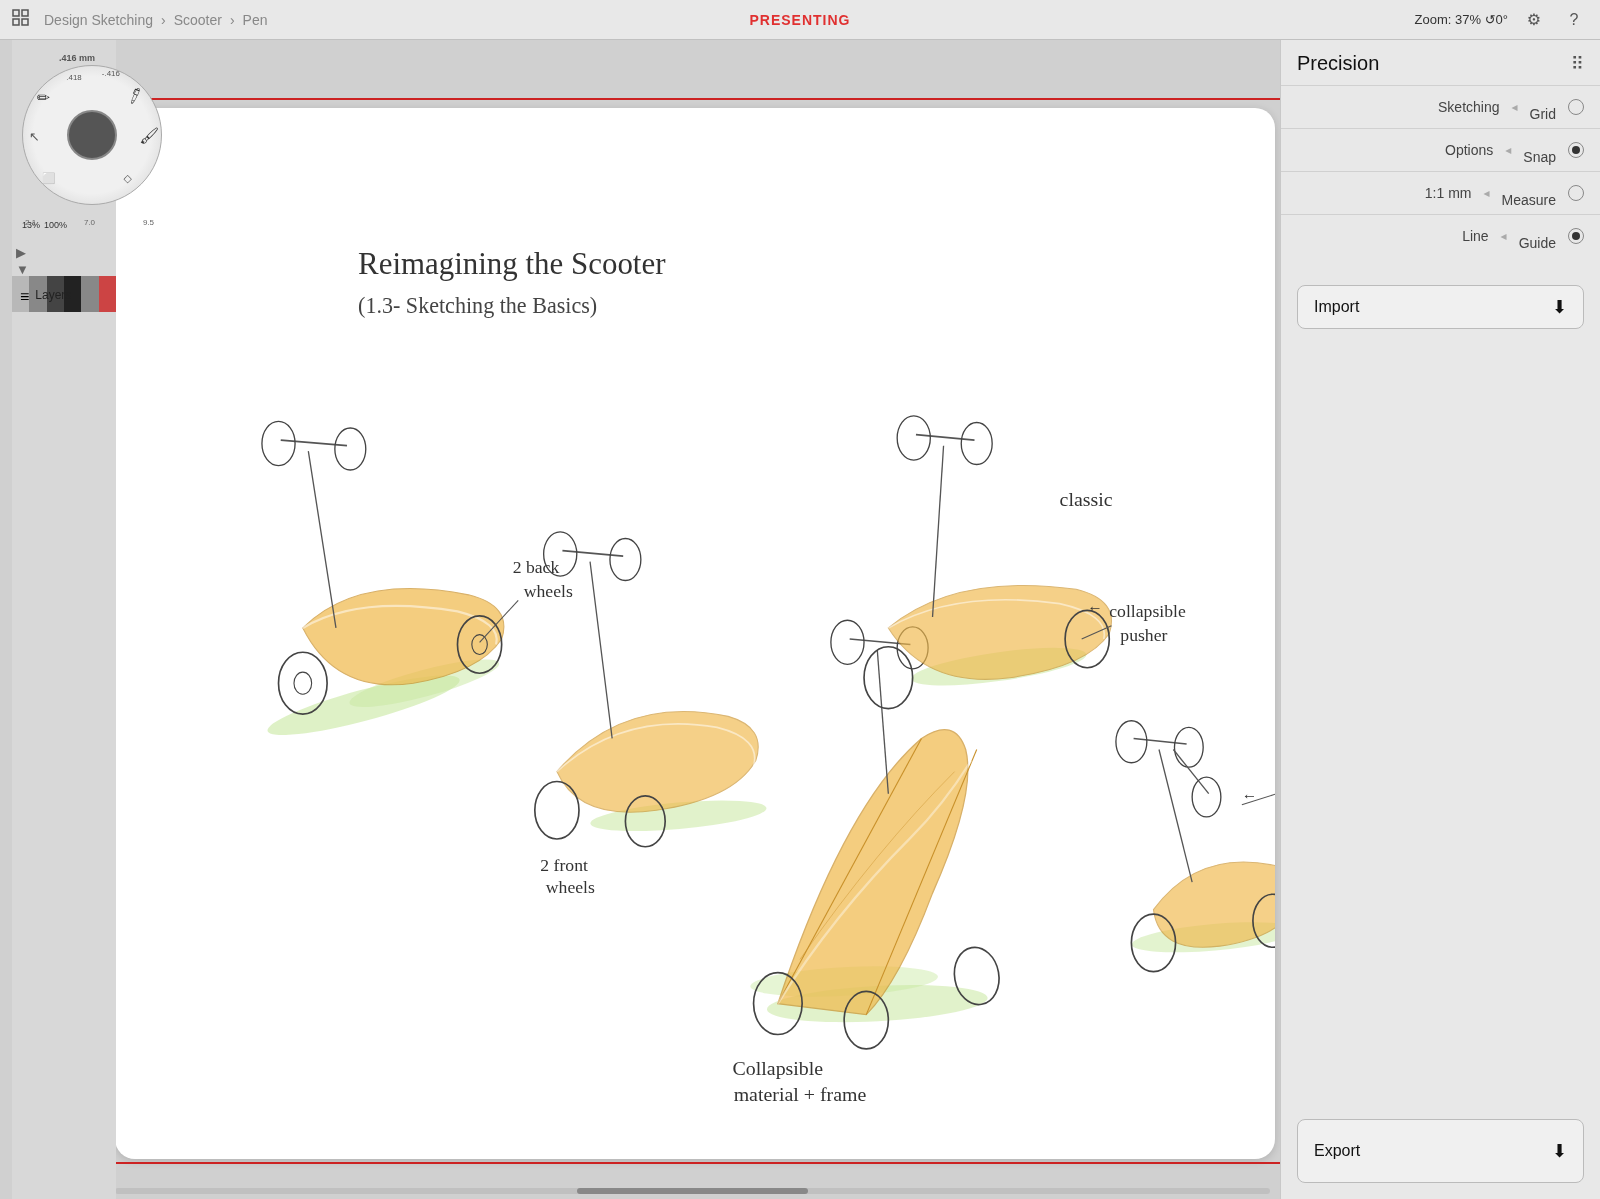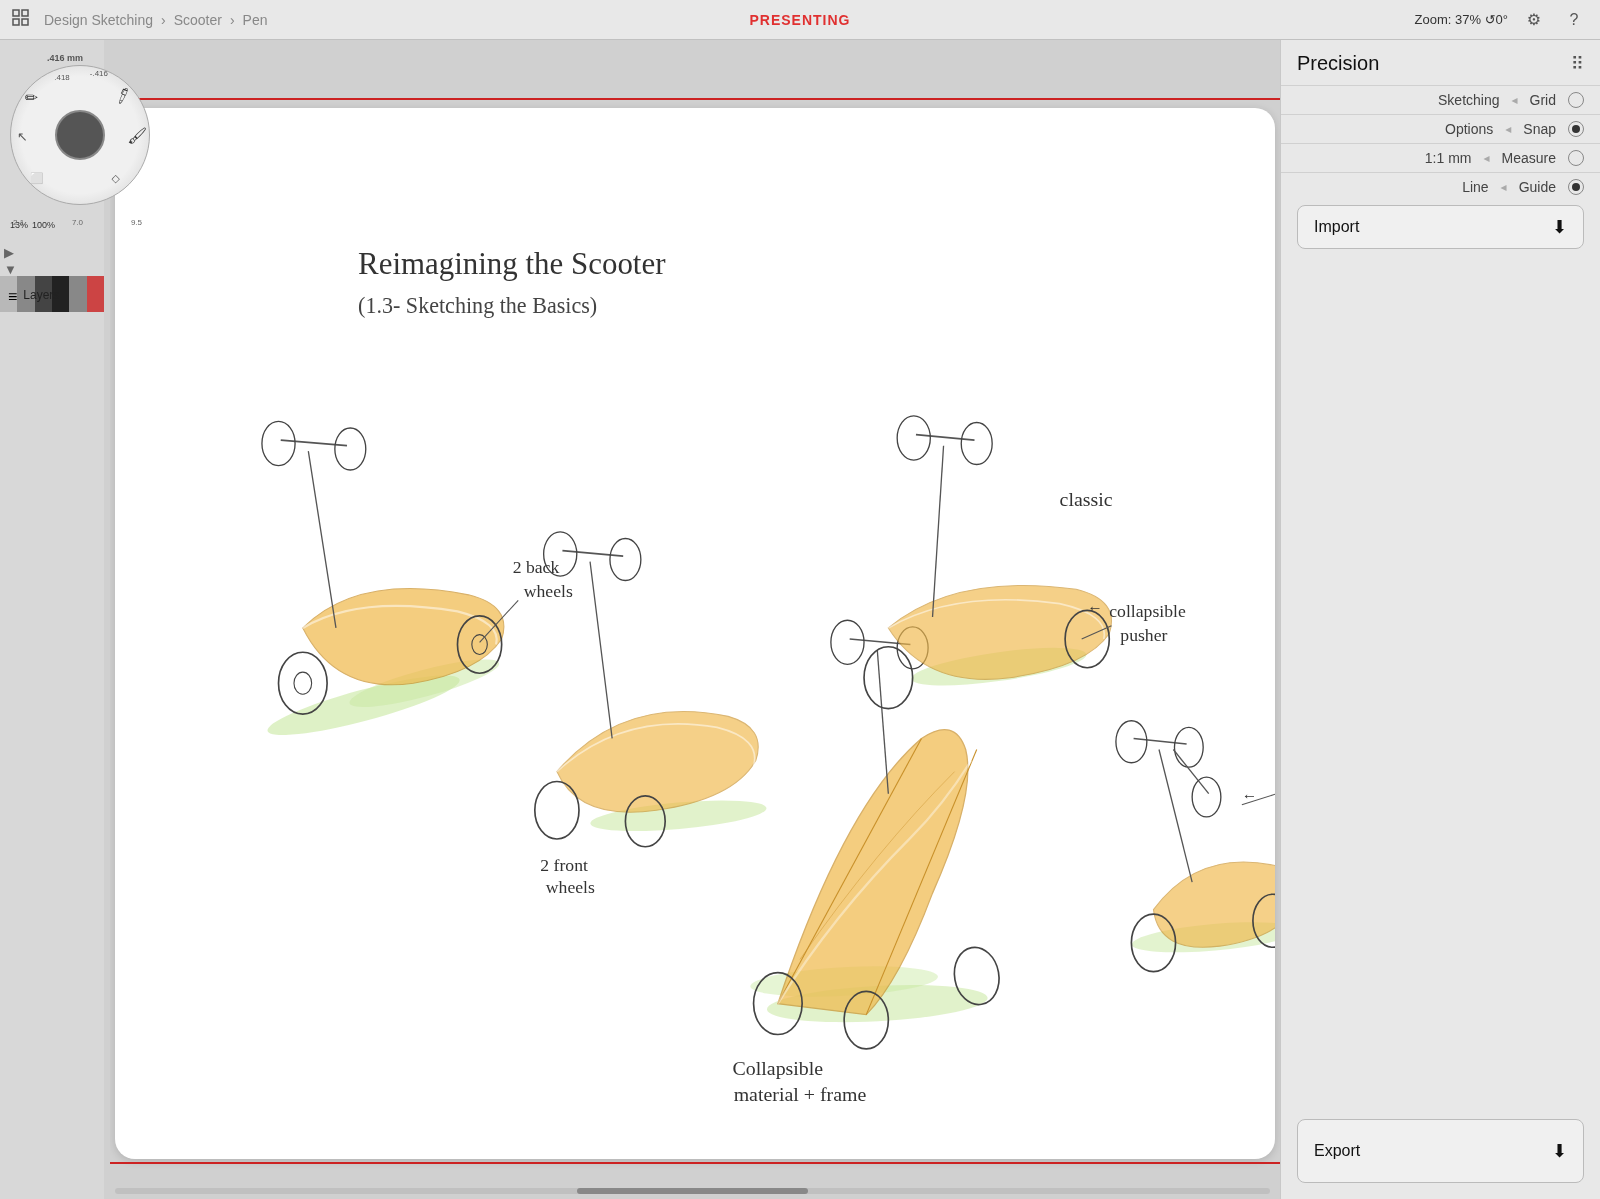--- a/index.html
+++ b/index.html
@@ -18,21 +18,21 @@
     #topbar .presenting-label {
       position: absolute; left: 50%; transform: translateX(-50%);
       color: #e03030; font-size: 14px; font-weight: 600; letter-spacing: 1px;
     }
     #topbar .right-controls { margin-left: auto; display: flex; align-items: center; gap: 12px; }
     #topbar .zoom-label { font-size: 13px; color: #333; }
     #topbar .icon-btn { width: 28px; height: 28px; display: flex; align-items: center; justify-content: center; cursor: pointer; color: #555; font-size: 16px; }
 
     
     #left-panel {
-      position: absolute; top: 40px; left: 0; width: 104px; bottom: 0;
+      position: absolute; top: 40px; left: 12px; width: 104px; bottom: 0;
       background: #d8d8d8;
       z-index: 50;
     }
 
     
     #tool-wheel {
       position: absolute; top: 5px; left: 5px; width: 145px; height: 200px;
     }
     .wheel-circle {
       position: absolute; top: 20px; left: 5px;
@@ -118,33 +118,33 @@
     }
     .grid-dots { font-size: 18px; color: #555; cursor: pointer; }
 
     
     .rp-row {
       display: flex; align-items: center; justify-content: flex-end;
       padding: 6px 16px; gap: 12px; border-top: 1px solid #d0d0d0;
     }
     .rp-label { font-size: 14px; color: #444; }
     .rp-sep { font-size: 12px; color: #aaa; }
-    .rp-option { font-size: 14px; color: #444; }
+    .rp-option { font-size: 14px; color: #444; margin-top: 14px; }
     .rp-radio {
       width: 16px; height: 16px; border-radius: 50%;
       border: 1.5px solid #888; display: inline-flex; align-items: center; justify-content: center;
       cursor: pointer;
     }
     .rp-radio.active::after {
       content: ''; width: 8px; height: 8px; border-radius: 50%; background: #333;
     }
 
     
     .import-btn {
-      margin: 4px 16px; padding: 10px 16px;
+      margin: 28px 16px; padding: 10px 16px;
       background: #f0f0f0; border: 1px solid #bbb; border-radius: 8px;
       display: flex; align-items: center; justify-content: space-between;
       cursor: pointer; font-size: 16px; font-weight: 500; color: #111;
     }
 
     
     .export-btn {
       position: absolute; bottom: 16px; right: 16px; left: 16px;
       padding: 20px 16px;
       background: #f0f0f0; border: 1px solid #bbb; border-radius: 8px;

